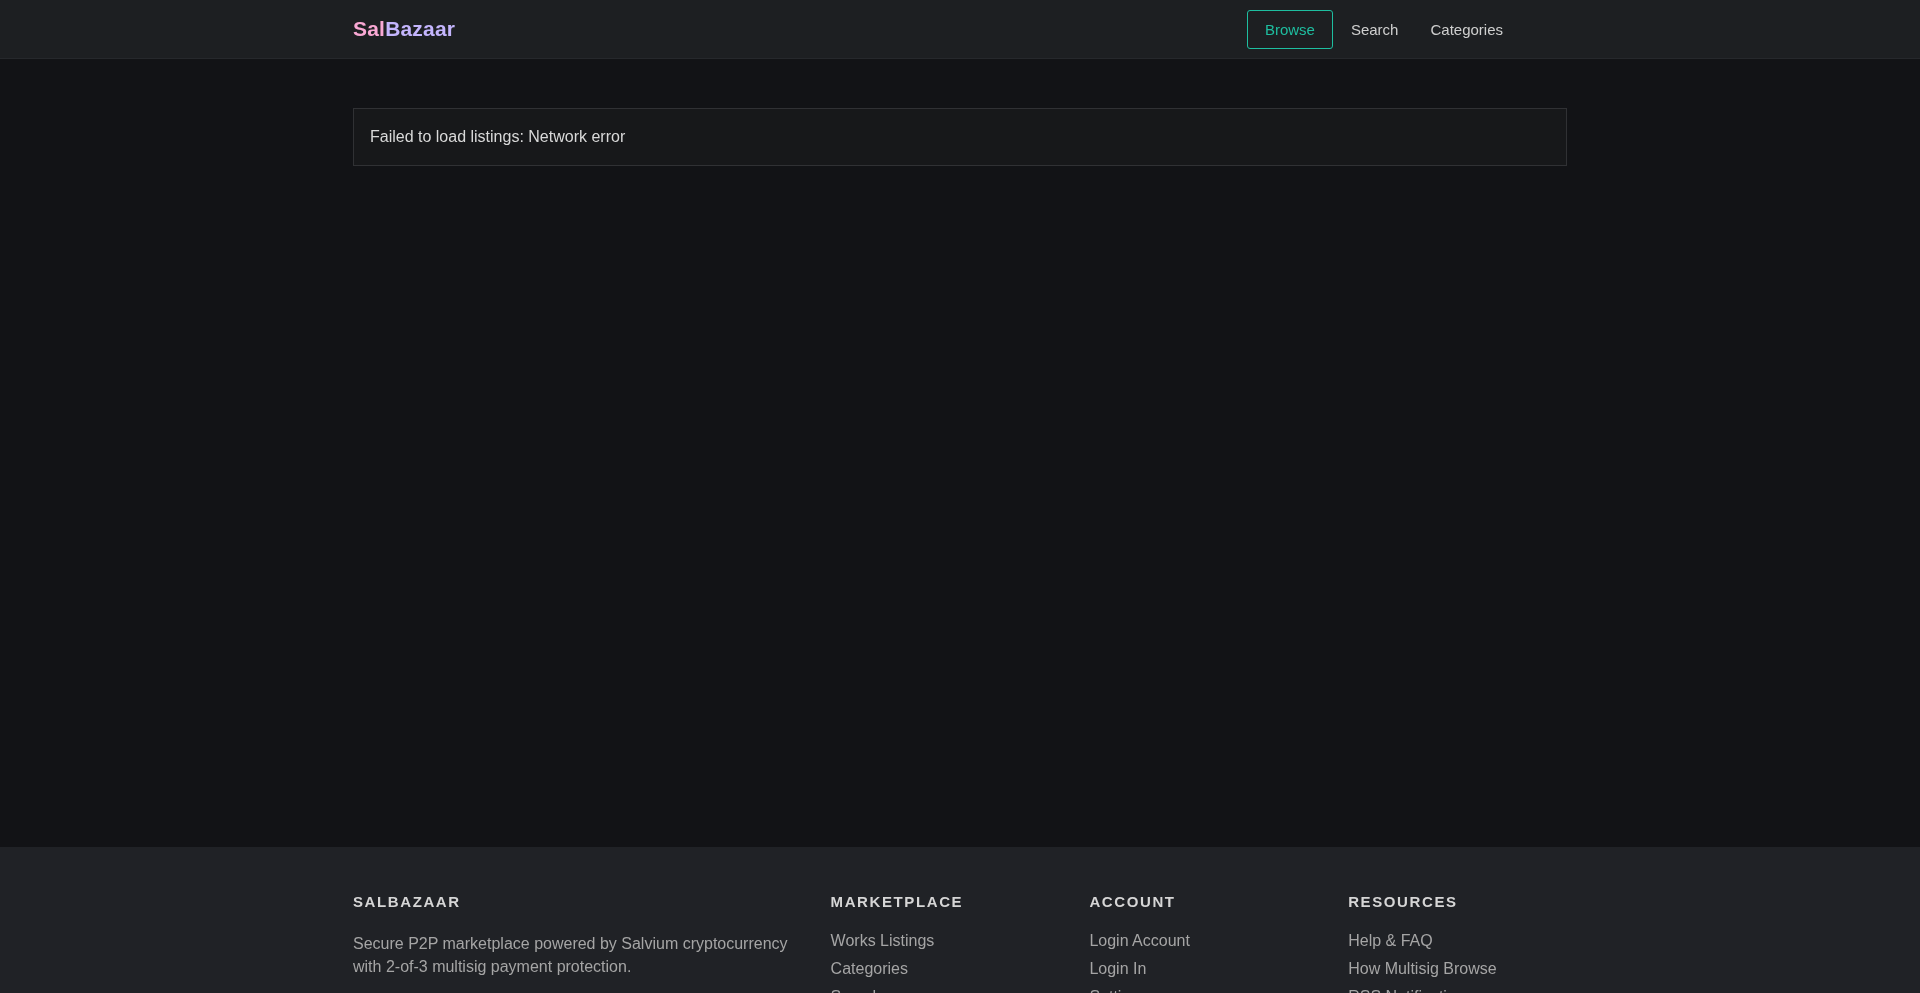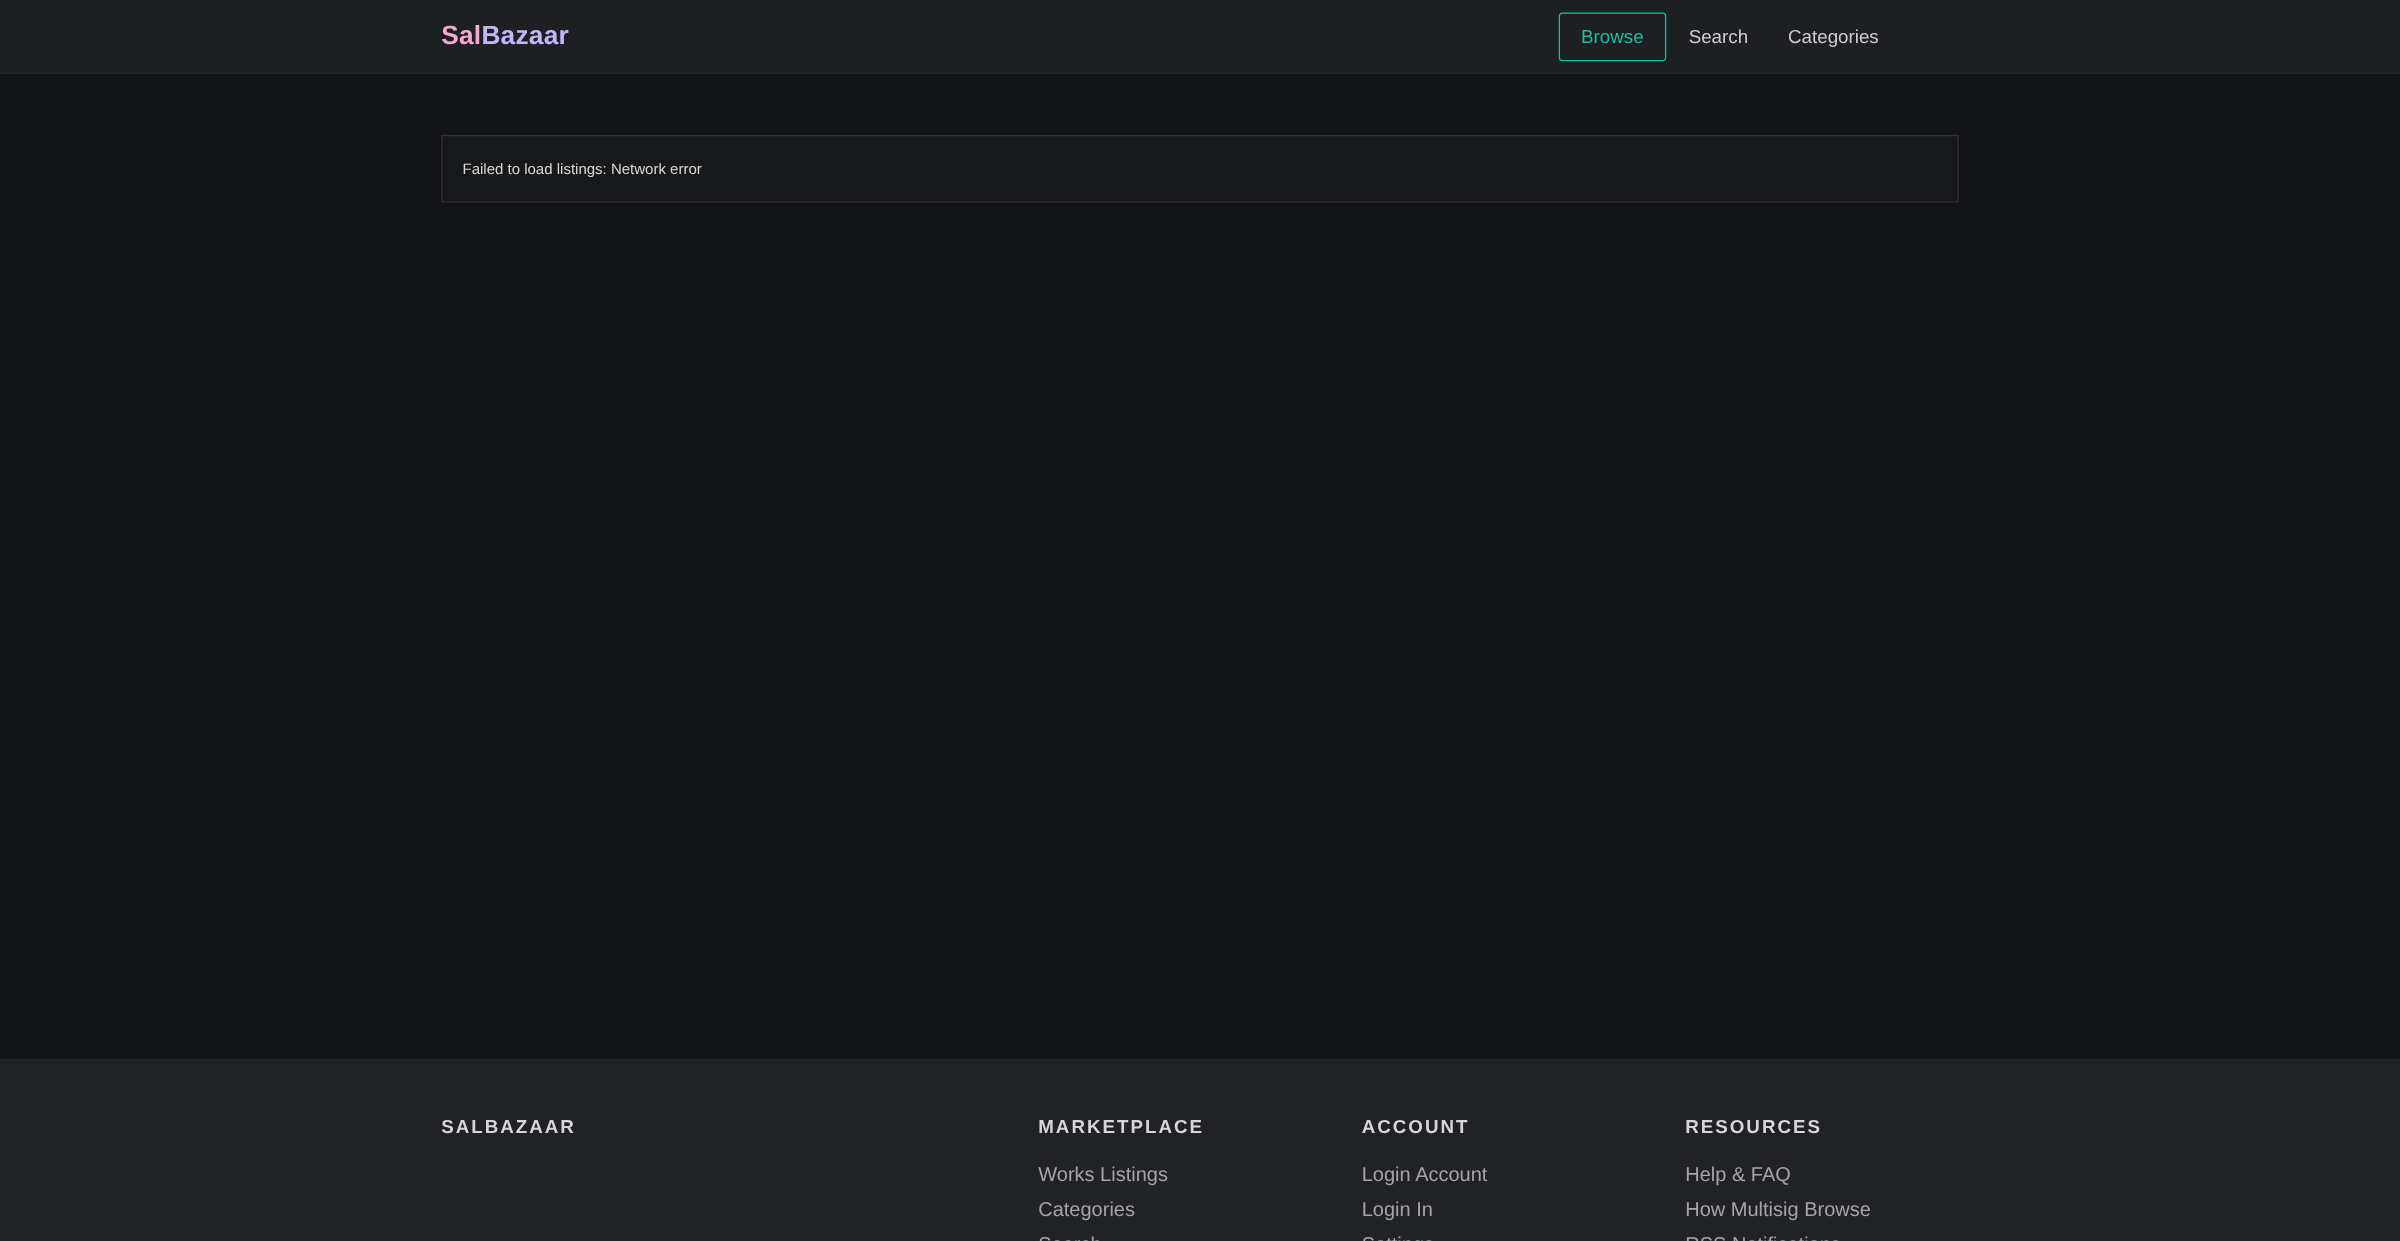--- a/index.html
+++ b/index.html
@@ -84,21 +84,21 @@
   
   .main-area {
     height: 739px;
   }
   .error-box {
     margin-top: 49px;
     border: 1px solid #303134;
     background: #17181a;
     padding: 19px 16px;
     color: #d9d9d9;
-    font-size: 12px;
+    font-size: 16px;
   }
 
   
   .site-footer {
     background: #202226;
     height: 195px;
     padding-top: 46px;
   }
   .footer-grid {
     display: grid;
@@ -155,20 +155,21 @@
       <span>Failed to load listings: Network error</span>
     </div>
   </div>
 </main>
 
 <footer class="site-footer">
   <div class="container footer-grid">
 
     <div class="footer-col">
       <h4 class="footer-heading">SALBAZAAR</h4>
+      <p class="footer-desc">Secure P2P marketplace powered by Salvium cryptocurrency with 2-of-3 multisig payment protection.</p>
 
     </div>
 
     <div class="footer-col">
       <h4 class="footer-heading">MARKETPLACE</h4>
       <a class="footer-link">Works Listings</a>
       <a class="footer-link">Categories</a>
       <a class="footer-link">Search</a>
     </div>
 

